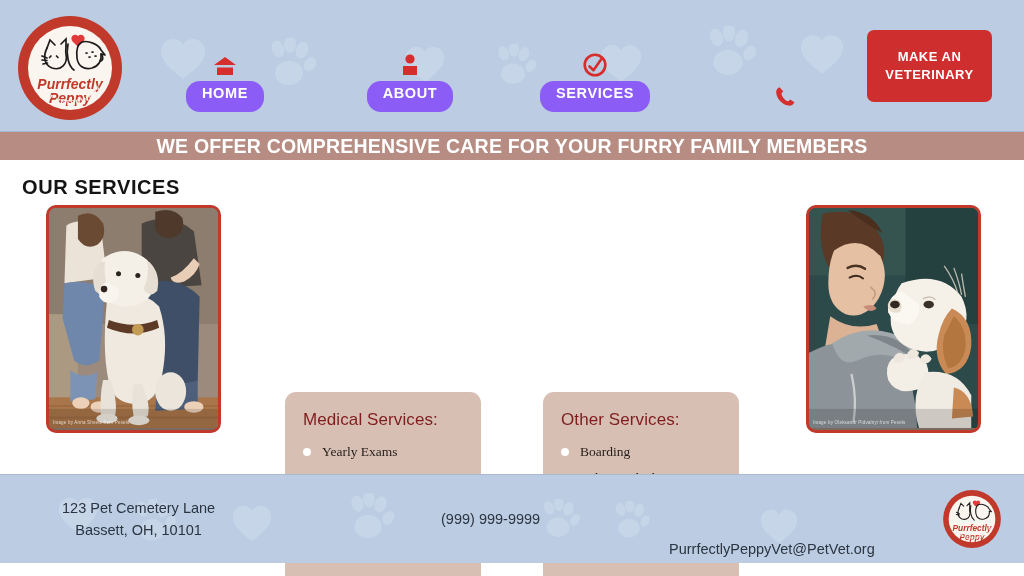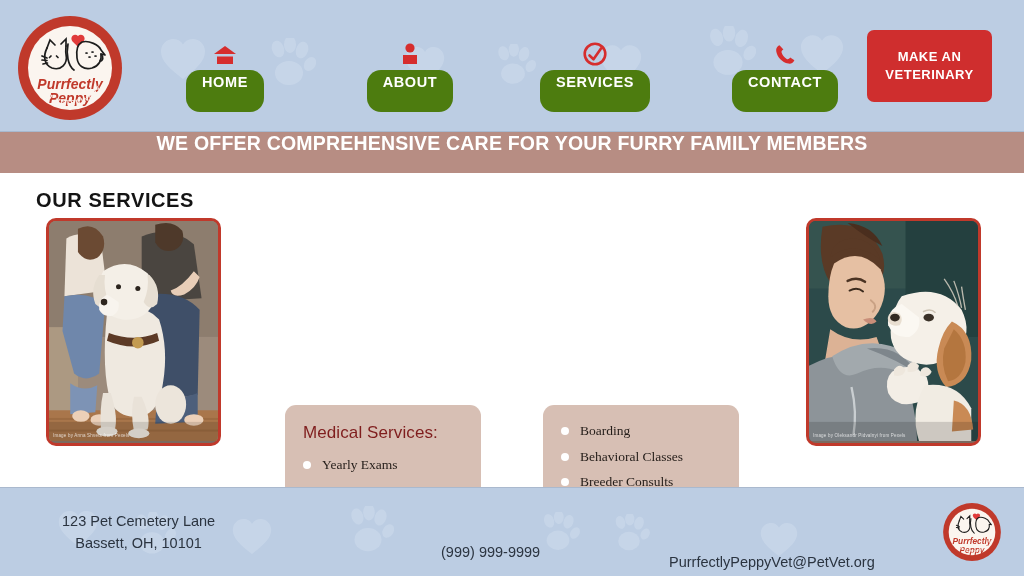--- a/index.html
+++ b/index.html
@@ -37,26 +37,26 @@
     position: absolute; bottom: 19px;
     text-align: center;
     cursor: pointer;
   }
   .nav-icon {
     height: 26px; margin-bottom: 4px;
     display: flex; align-items: flex-end; justify-content: center;
   }
   .nav-pill {
     display: inline-block;
-    background: #4d7c0f;
+    background: #8b5cf6;
     color: #fff;
     font-weight: bold;
     font-size: 14.5px;
     letter-spacing: .6px;
-    padding: 4px 16px 21px;
+    padding: 4px 16px 10px;
     border-radius: 14px;
     line-height: 1.15;
     white-space: nowrap;
   }
   #nav-home  { left: 20px;  width: 130px; }
   #nav-about { left: 205px; width: 130px; }
   #nav-services { left: 385px; width: 140px; }
   #nav-contact  { left: 575px; width: 140px; }
 
   .appt-btn {
@@ -71,37 +71,37 @@
     line-height: 1.35;
     display: flex; align-items: center; justify-content: center;
     text-align: center;
     cursor: pointer;
     border: none;
     font-family: "Liberation Sans", sans-serif;
   }
 
   
   .banner {
-    height: 42px;
+    height: 29px;
     background: #b78d83;
-    display: flex; align-items: flex-start; justify-content: center;
+    display: flex; align-items: center; justify-content: center;
     border-top: 1px solid #a8b9cf;
   }
   .banner-text {
     color: #ffffff;
     font-weight: bold;
     font-size: 19.5px;
     letter-spacing: .2px;
     white-space: nowrap;
   }
 
   
   .main { position: relative; height: 314px; background:#fff; }
   .section-title {
-    position: absolute; left: 36px; top: 16px;
+    position: absolute; left: 22px; top: 16px;
     font-size: 20px; font-weight: bold; color: #141414;
     letter-spacing: .6px;
   }
 
   .photo {
     position: absolute;
     top: 45px;
     width: 175px; height: 228px;
     border: 3px solid #c0392b;
     border-radius: 10px;
@@ -155,21 +155,21 @@
   }
   .foot-address {
     position: absolute; left: 62px; top: 50%;
     transform: translateY(-50%);
     text-align: center;
     font-size: 14.5px; color: #2b3440; line-height: 1.55;
   }
   .foot-phone {
     position: absolute; left: 441px; top: 50%;
     transform: translateY(-50%);
-    font-size: 14.5px; color: #2b3440; margin-top: 20px;
+    font-size: 14.5px; color: #2b3440;
   }
   .foot-email {
     position: absolute; left: 669px; top: 50%;
     transform: translateY(-50%);
     font-size: 14.5px; color: #2b3440; margin-top: 30px;
   }
   .foot-logo {
     position: absolute; right: 22px; top: 50%;
     transform: translateY(-50%);
     width: 60px; height: 60px;
@@ -294,21 +294,20 @@
         </div>
         <span class="nav-pill">SERVICES</span>
       </div>
 
       <div class="nav-item" id="nav-contact">
         <div class="nav-icon">
           <svg width="23" height="23" viewBox="0 0 23 23">
             <path d="M5.5 2.2 C3.4 3 1.8 5.2 2.2 8 2.9 13.6 8 19.4 14.2 20.6 17.2 21.2 19.6 19.4 20.4 17.2 L16.2 14.4 C15.2 15.6 14 16.6 12.7 15.9 10 14.4 8.3 12 7.6 9.6 7.2 8.2 8.2 7.3 9.4 6.6 Z" fill="#d62d2d"></path>
           </svg>
         </div>
-        <span class="nav-pill">CONTACT</span>
       </div>
     </nav>
 
     <button class="appt-btn">MAKE AN VETERINARY</button>
   </div>
 
   <div class="banner">
     <span class="banner-text">WE OFFER COMPREHENSIVE CARE FOR YOUR FURRY FAMILY MEMBERS</span>
   </div>
 
@@ -395,20 +394,21 @@
         </li>
         <li class="svc-item">
           <span class="bullet"></span>
           <span>Emergency Care</span>
         </li>
 
       </ul>
     </div>
 
     <div class="svc-card" id="card-other" style="left:543px;">
+      <div class="svc-card-title">Other Services:</div>
       <ul class="svc-list">
         <li class="svc-item">
           <span class="bullet"></span>
           <span>Boarding</span>
         </li>
         <li class="svc-item">
           <span class="bullet"></span>
           <span>Behavioral Classes</span>
         </li>
         <li class="svc-item">

